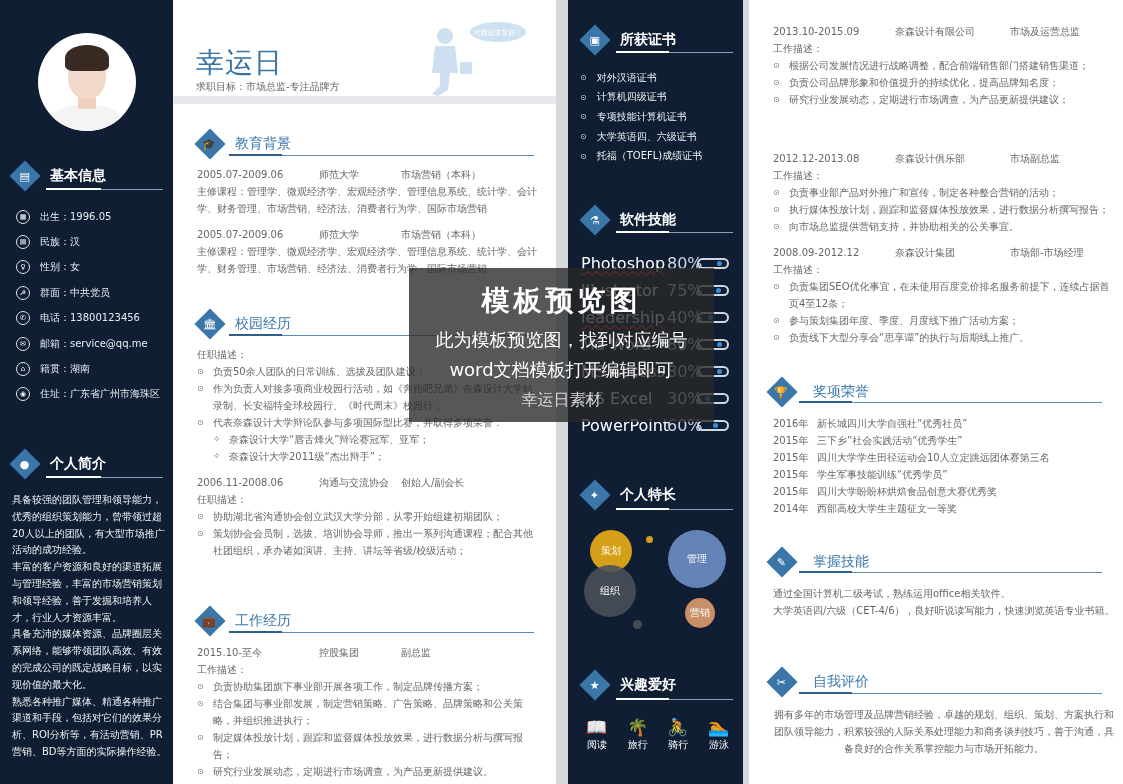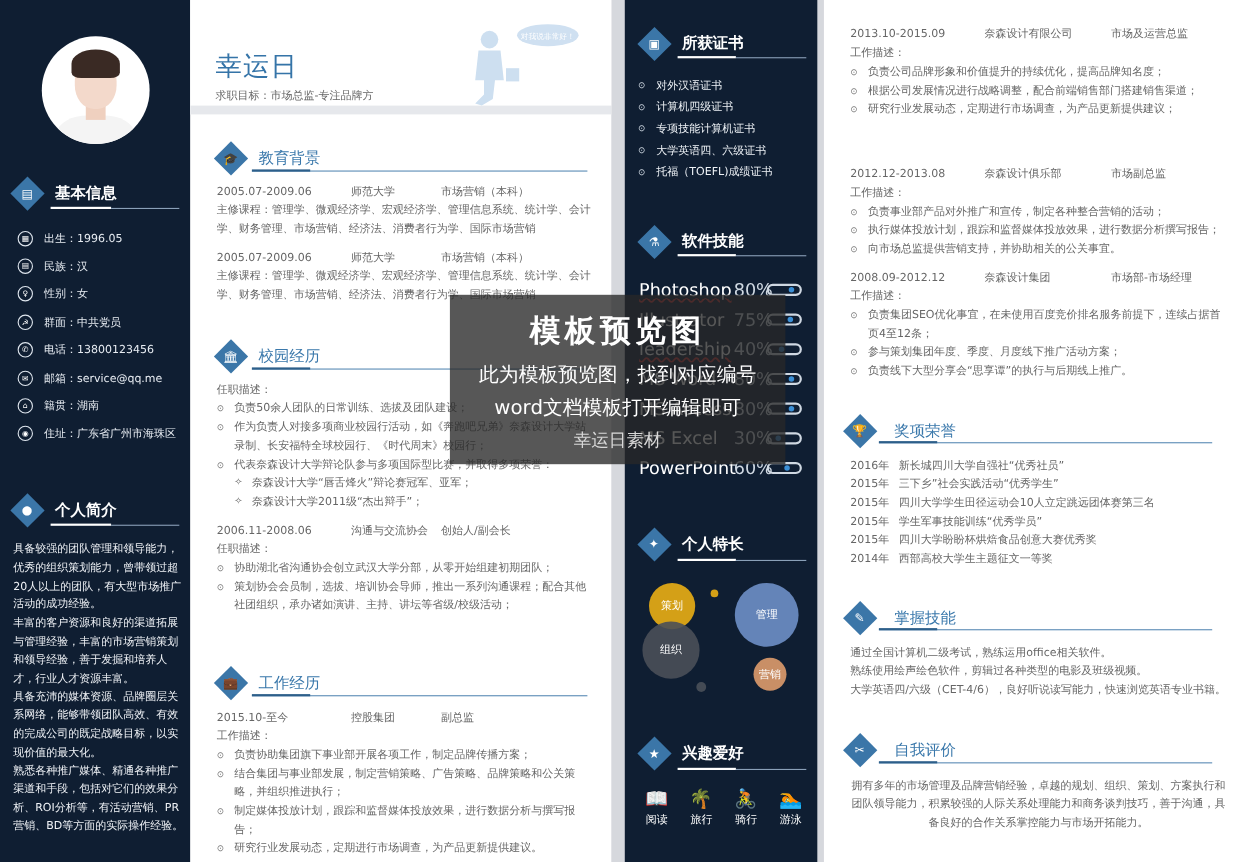--- a/index.html
+++ b/index.html
@@ -43,21 +43,21 @@
 .block{position:absolute;font-size:10px;color:#666;line-height:17px;}
 .row3{display:flex;}
 .row3 span:nth-child(1){width:122px;}
 .row3 span:nth-child(2){width:82px;}
 .bul{position:relative;padding-left:16px;}
 .bul::before{content:"⊙";position:absolute;left:0;top:0;font-size:8px;color:#777;}
 .sub{position:relative;padding-left:32px;}
 .sub::before{content:"✧";position:absolute;left:16px;top:0;font-size:9px;color:#777;}
 
 .header-band{position:absolute;left:0;top:0;width:383px;height:104px;background:#fff;border-bottom:8px solid #e6e8ec;}
-.name{position:absolute;left:23px;top:44px;font-size:24px;color:#3574a8;letter-spacing:1px;}
+.name{position:absolute;left:23px;top:44px;font-size:28px;color:#3574a8;letter-spacing:1px;}
 .target{position:absolute;left:23px;top:80px;font-size:10px;color:#666;}
 .deco{position:absolute;left:237px;top:18px;width:120px;height:80px;}
 
 
 .cert-list{position:absolute;left:12px;top:68px;list-style:none;}
 .cert-list li{height:19.6px;font-size:10px;color:#eef2f6;display:flex;align-items:center;}
 .cert-list li::before{content:"⊙";font-size:8px;margin-right:10px;color:#cfd8e2;}
 .skills{position:absolute;left:13px;top:250px;width:150px;}
 .skill{display:flex;align-items:center;height:27px;font-size:16px;}
 .skill .nm{width:86px;color:#fff;}
@@ -349,22 +349,22 @@
 </div>
 
 <div class="page white" id="p2-main">
   <div class="block" style="left:24px;top:23px;width:345px;">
     <div class="row3">
         <span>2013.10-2015.09</span>
         <span style="width:115px">奈森设计有限公司</span>
         <span>市场及运营总监</span>
       </div>
     <div>工作描述：</div>
+    <div class="bul">根据公司发展情况进行战略调整，配合前端销售部门搭建销售渠道；</div>
     <div class="bul">负责公司品牌形象和价值提升的持续优化，提高品牌知名度；</div>
-    <div class="bul">根据公司发展情况进行战略调整，配合前端销售部门搭建销售渠道；</div>
     <div class="bul">研究行业发展动态，定期进行市场调查，为产品更新提供建议；</div>
   </div>
   <div class="block" style="left:24px;top:150px;width:345px;">
     <div class="row3">
         <span>2012.12-2013.08</span>
         <span style="width:115px">奈森设计俱乐部</span>
         <span>市场副总监</span>
       </div>
     <div>工作描述：</div>
     <div class="bul">负责事业部产品对外推广和宣传，制定各种整合营销的活动；</div>
@@ -403,21 +403,20 @@
   <div class="mhead" style="left:22px;top:551px;">
     <div class="diamond">
         <span>✎</span>
       </div>
     <span class="title" style="margin-left:20px;">掌握技能</span>
   </div>
   <div class="mline" style="left:50px;top:572px;width:303px;"></div>
   <div class="mline-thick" style="left:50px;top:571px;width:53px;"></div>
   <div class="block" style="left:24px;top:585px;width:345px;">
     <div>通过全国计算机二级考试，熟练运用office相关软件。</div>
-    <div>熟练使用绘声绘色软件，剪辑过各种类型的电影及班级视频。</div>
     <div>大学英语四/六级（CET-4/6），良好听说读写能力，快速浏览英语专业书籍。</div>
   </div>
 
   <div class="mhead" style="left:22px;top:671px;">
     <div class="diamond">
         <span>✂</span>
       </div>
     <span class="title" style="margin-left:20px;">自我评价</span>
   </div>
   <div class="mline" style="left:50px;top:693px;width:303px;"></div>

